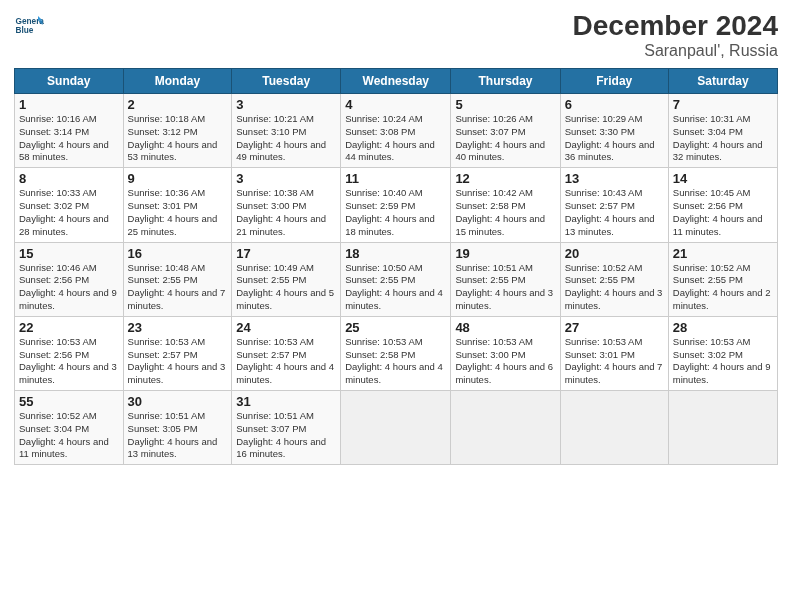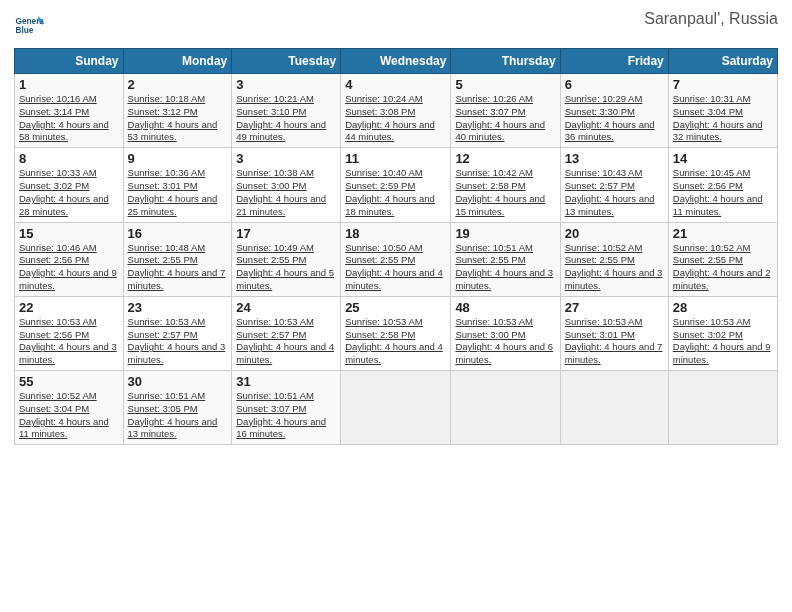--- a/index.html
+++ b/index.html
@@ -43,21 +43,21 @@
     }
     .calendar {
       width: 100%;
       border-collapse: collapse;
       font-size: 10px;
     }
     .calendar thead th {
       background-color: #2471a3;
       color: #fff;
       padding: 5px 4px;
-      text-align: right;
+      text-align: center;
       font-size: 12px;
       font-weight: bold;
       border: 1px solid #1a5276;
     }
     .calendar tbody td {
       vertical-align: top;
       border: 1px solid #ccc;
       padding: 3px 4px;
       width: 113px;
       min-height: 70px;
@@ -73,41 +73,41 @@
       font-size: 13px;
       font-weight: bold;
       color: #222;
       display: block;
       margin-bottom: 1px;
     }
     .day-info {
       font-size: 9.5px;
       color: #333;
       line-height: 1.35;
-      text-decoration: underline;
     }
     .empty-cell {
       background: #f0f0f0 !important;
     }
   </style>
 </head>
 <body>
 
 <div class="container">
   <div class="header-row">
     <div class="logo">
       <svg class="logo-icon" viewBox="0 0 40 40">
         <rect x="0" y="0" width="40" height="40" fill="white"></rect>
         <text x="2" y="18" font-size="11" font-weight="bold" fill="#1a5276">General</text>
         <text x="2" y="30" font-size="11" font-weight="bold" fill="#1a5276">Blue</text>
         <polygon points="32,8 38,14 32,14" fill="#3498db"></polygon>
         <polygon points="32,14 38,14 38,20" fill="#2980b9"></polygon>
       </svg>
     </div>
     <div class="title-block">
+      <div class="month-title">December 2024</div>
       <div class="location-title">Saranpaul', Russia</div>
     </div>
   </div>
 
   <table class="calendar">
     <thead>
       <tr>
         <th>Sunday</th>
         <th>Monday</th>
         <th>Tuesday</th>

